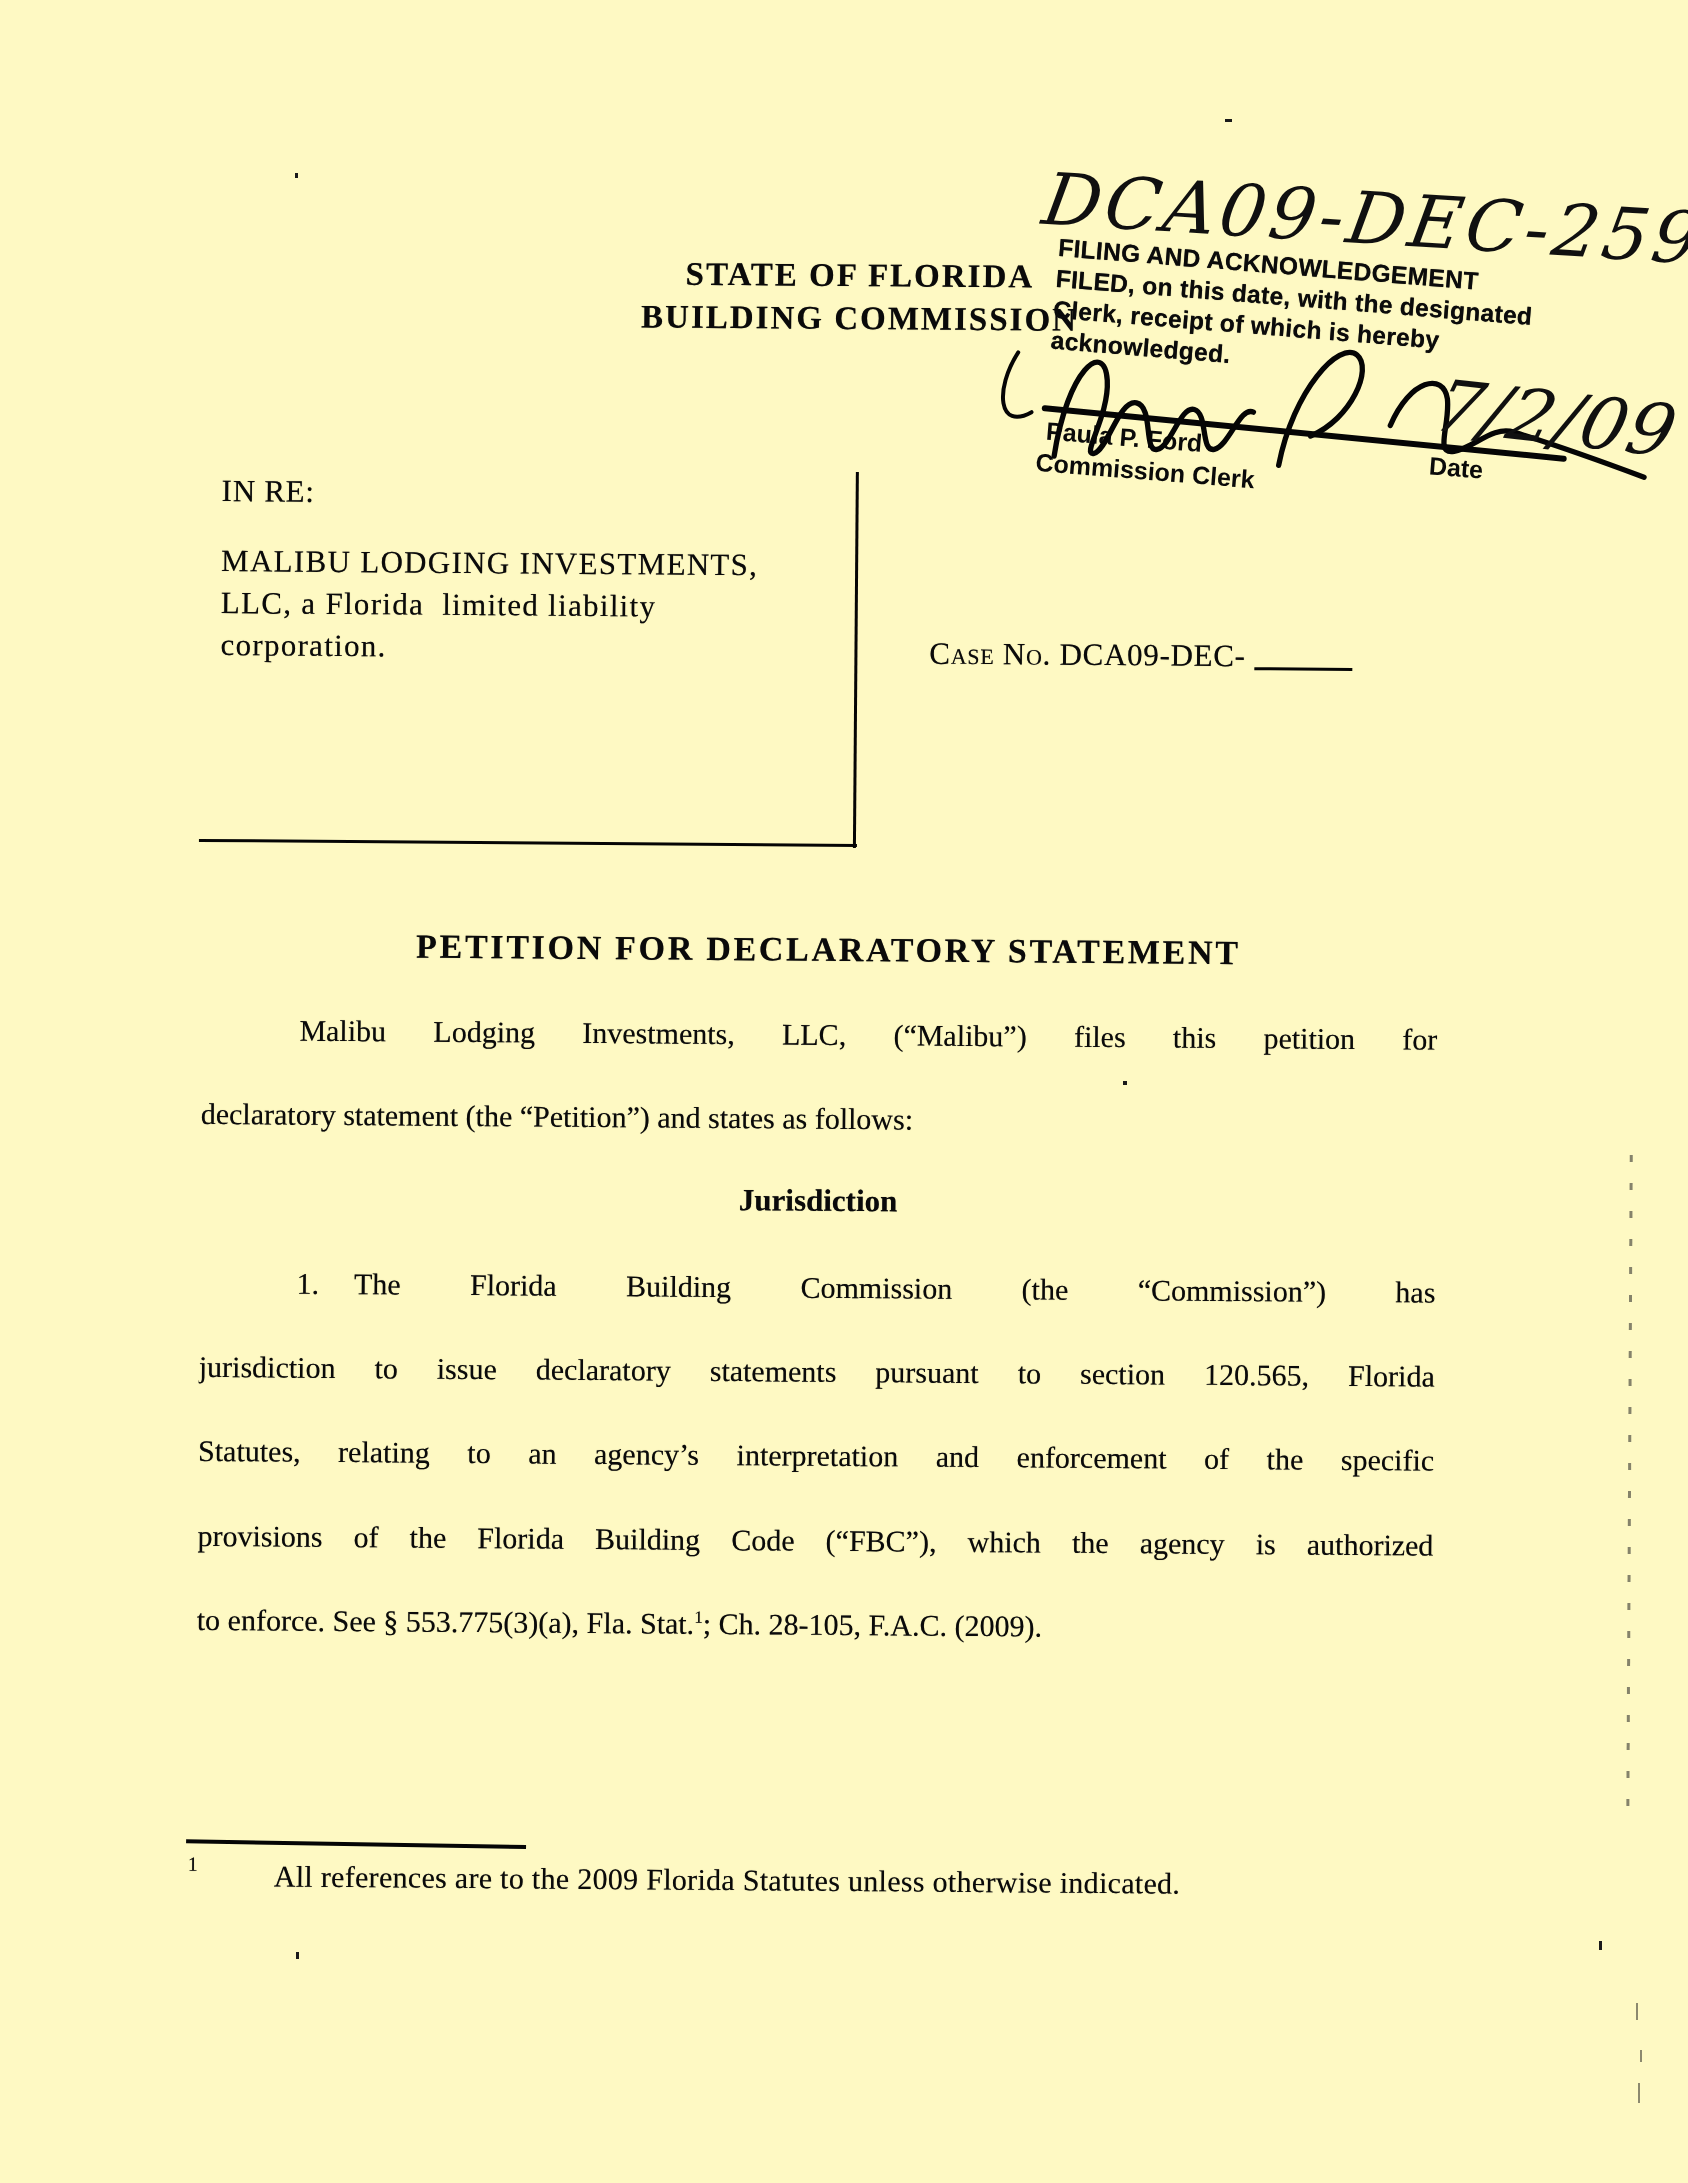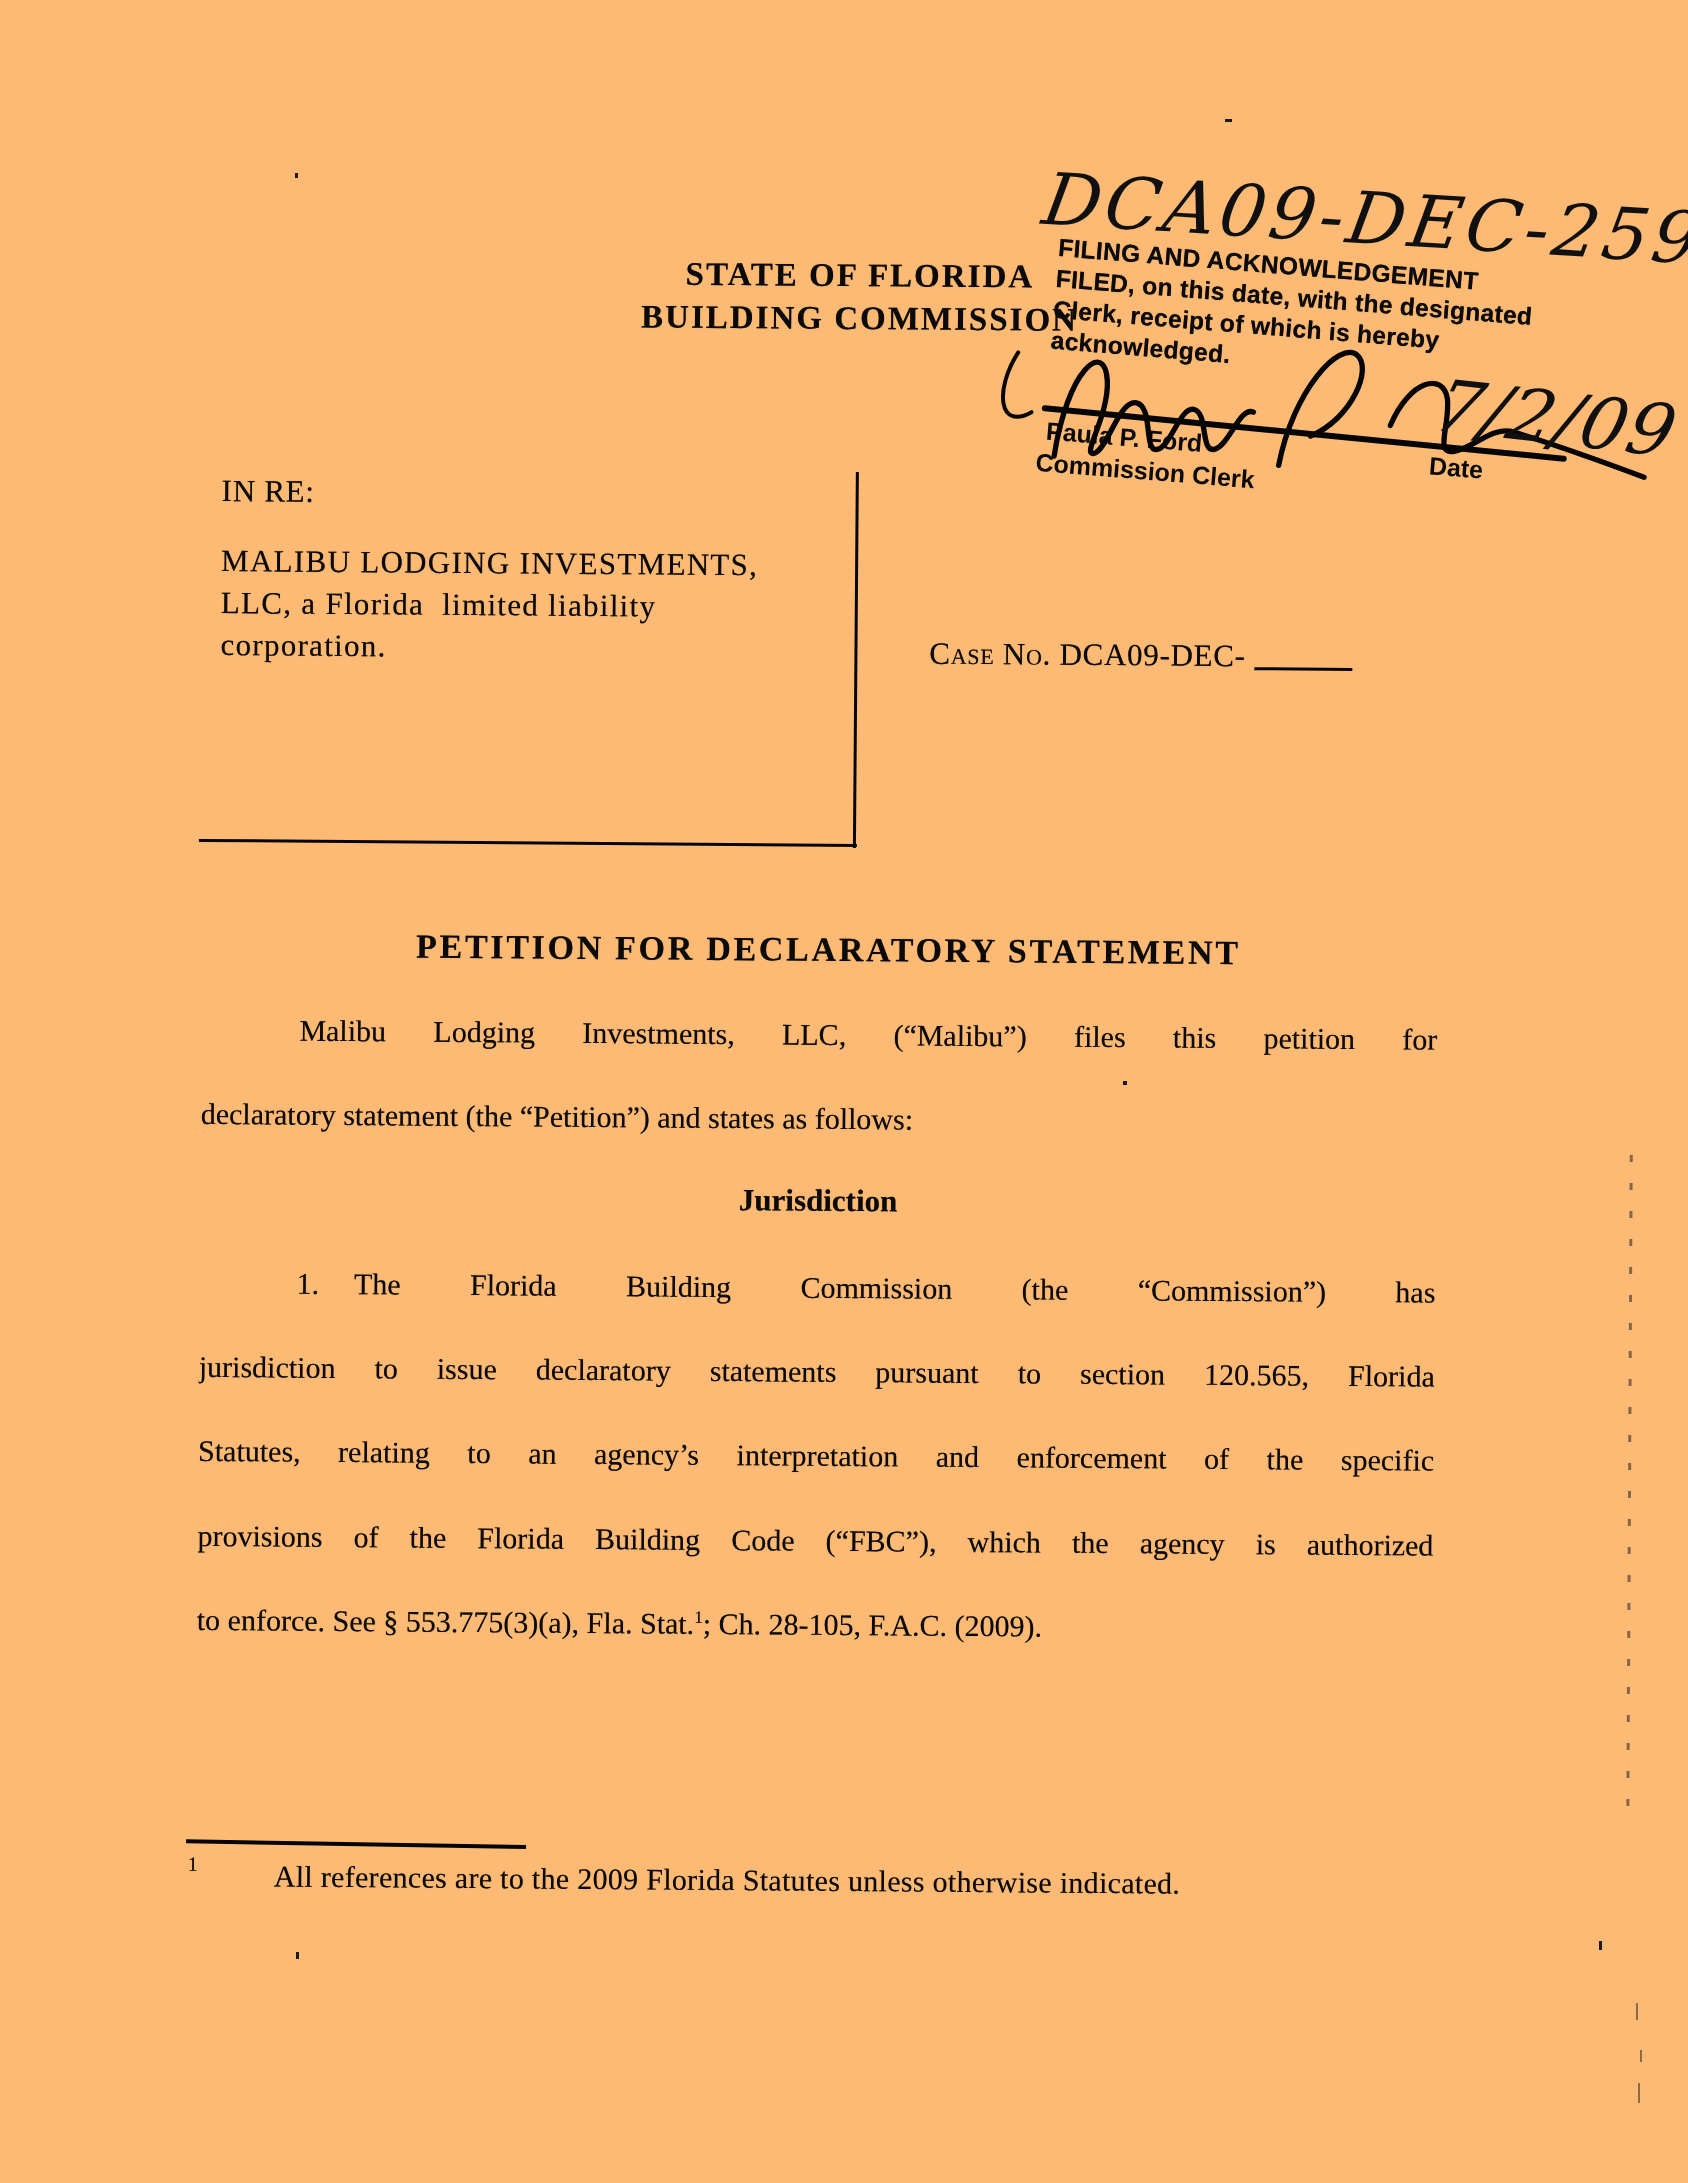--- a/index.html
+++ b/index.html
@@ -1,18 +1,18 @@
 <!DOCTYPE html>
 <html style="font-size:10.6px"><head>
 <meta charset="utf-8">
 <style>
   html,body { margin:0; padding:0; background:#888; }
   #page {
     position:relative; width:1689px; height:2183px;
-    background:#fdba74; overflow:hidden;
+    background:#fef9c3; overflow:hidden;
     font-family:"Liberation Serif", serif; color:#0a0a0a;
   }
   #content { position:absolute; left:0; top:0; width:100%; height:100%;
     transform:rotate(0.45deg); transform-origin:844px 1092px; }
   .abs { position:absolute; }
   .serif { font-family:"Liberation Serif", serif; text-shadow:0 0 0.7px rgba(0,0,0,.55); }
   .sans  { font-family:"Liberation Sans", sans-serif; }
 
   .court-header { left:548px; top:254px; width:611px; text-align:center;
     font-size:33px; font-weight:bold; line-height:43px; letter-spacing:2px; }

